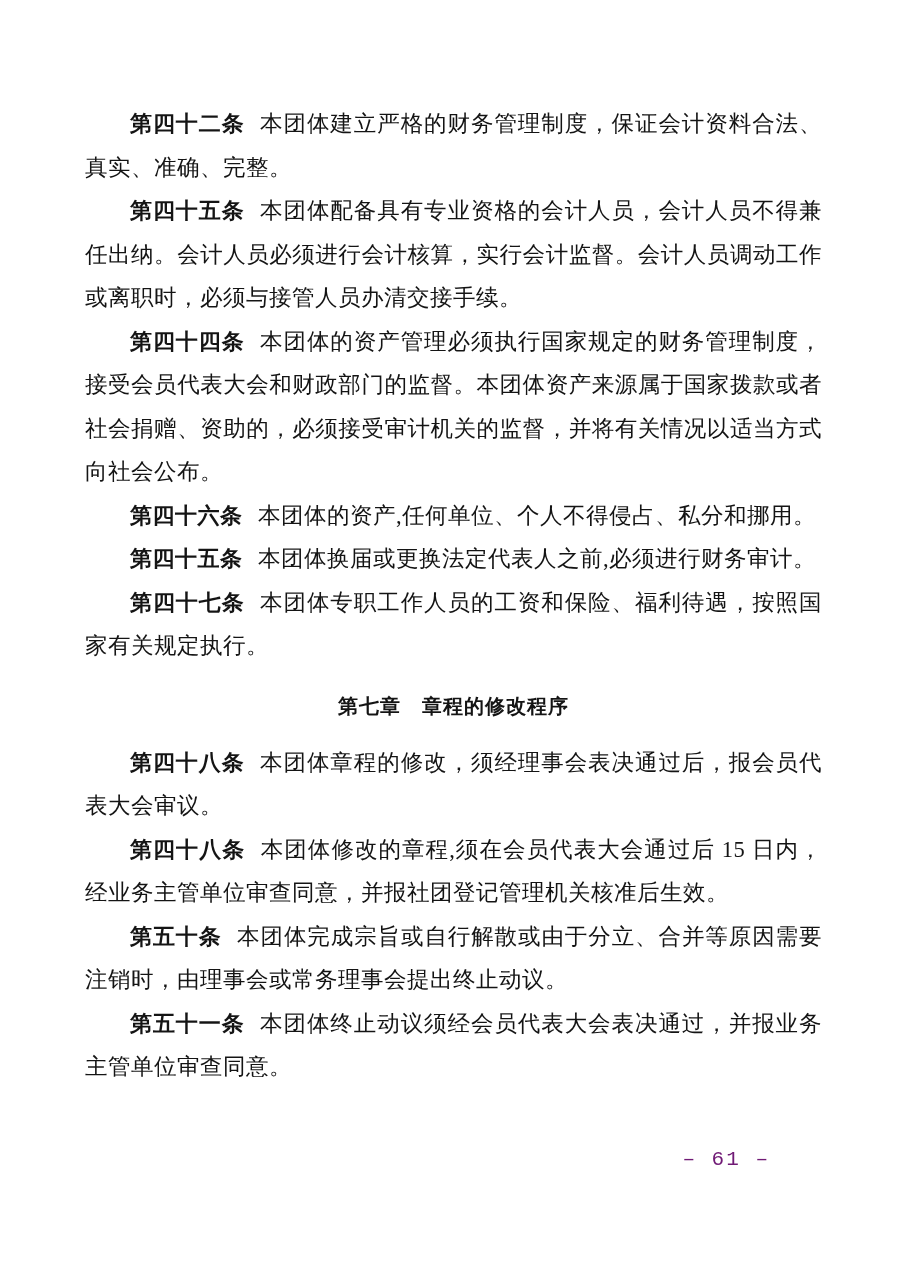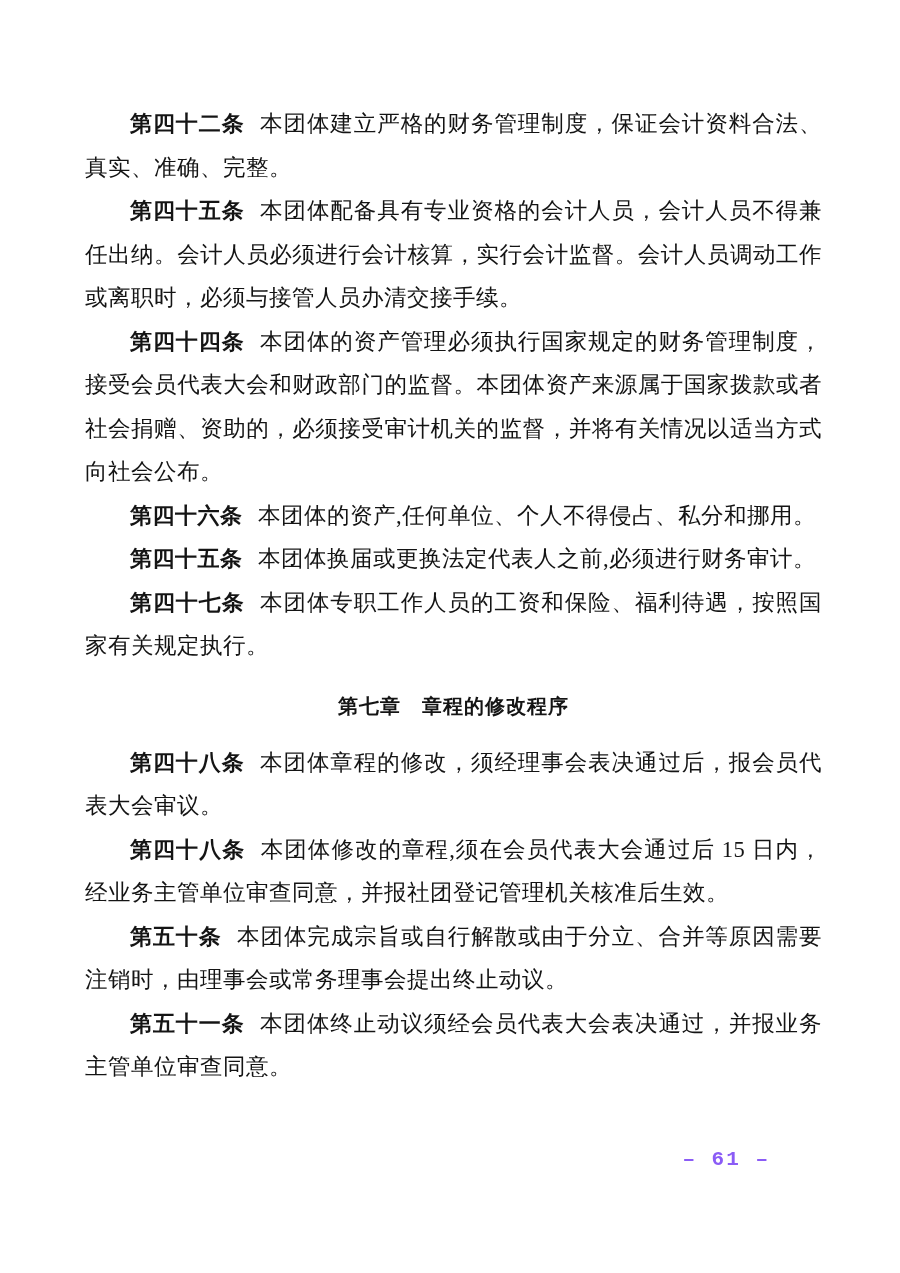--- a/index.html
+++ b/index.html
@@ -44,23 +44,22 @@
     text-align: center;
     margin: 23px 0 20px 0;
     letter-spacing: 1px;
   }
   .page-number {
     position: absolute;
     right: 82px;
     top: 1148px;
     font-size: 21px;
     font-family: "Liberation Mono", "DejaVu Sans Mono", monospace;
-    color: #8b5cf6;
+    color: #701a75;
     letter-spacing: 2px;
-    font-weight: bold;
   }
 </style>
 </head>
 <body>
 
 <div class="page">
   <div class="doc-body">
       <p class="article"><span class="article-num">第四十二条</span><span>本团体建立严格的财务管理制度，保证会计资料合法、真实、准确、完整。</span></p>
       <p class="article"><span class="article-num">第四十五条</span><span>本团体配备具有专业资格的会计人员，会计人员不得兼任出纳。会计人员必须进行会计核算，实行会计监督。会计人员调动工作或离职时，必须与接管人员办清交接手续。</span></p>
       <p class="article"><span class="article-num">第四十四条</span><span>本团体的资产管理必须执行国家规定的财务管理制度，接受会员代表大会和财政部门的监督。本团体资产来源属于国家拨款或者社会捐赠、资助的，必须接受审计机关的监督，并将有关情况以适当方式向社会公布。</span></p>

